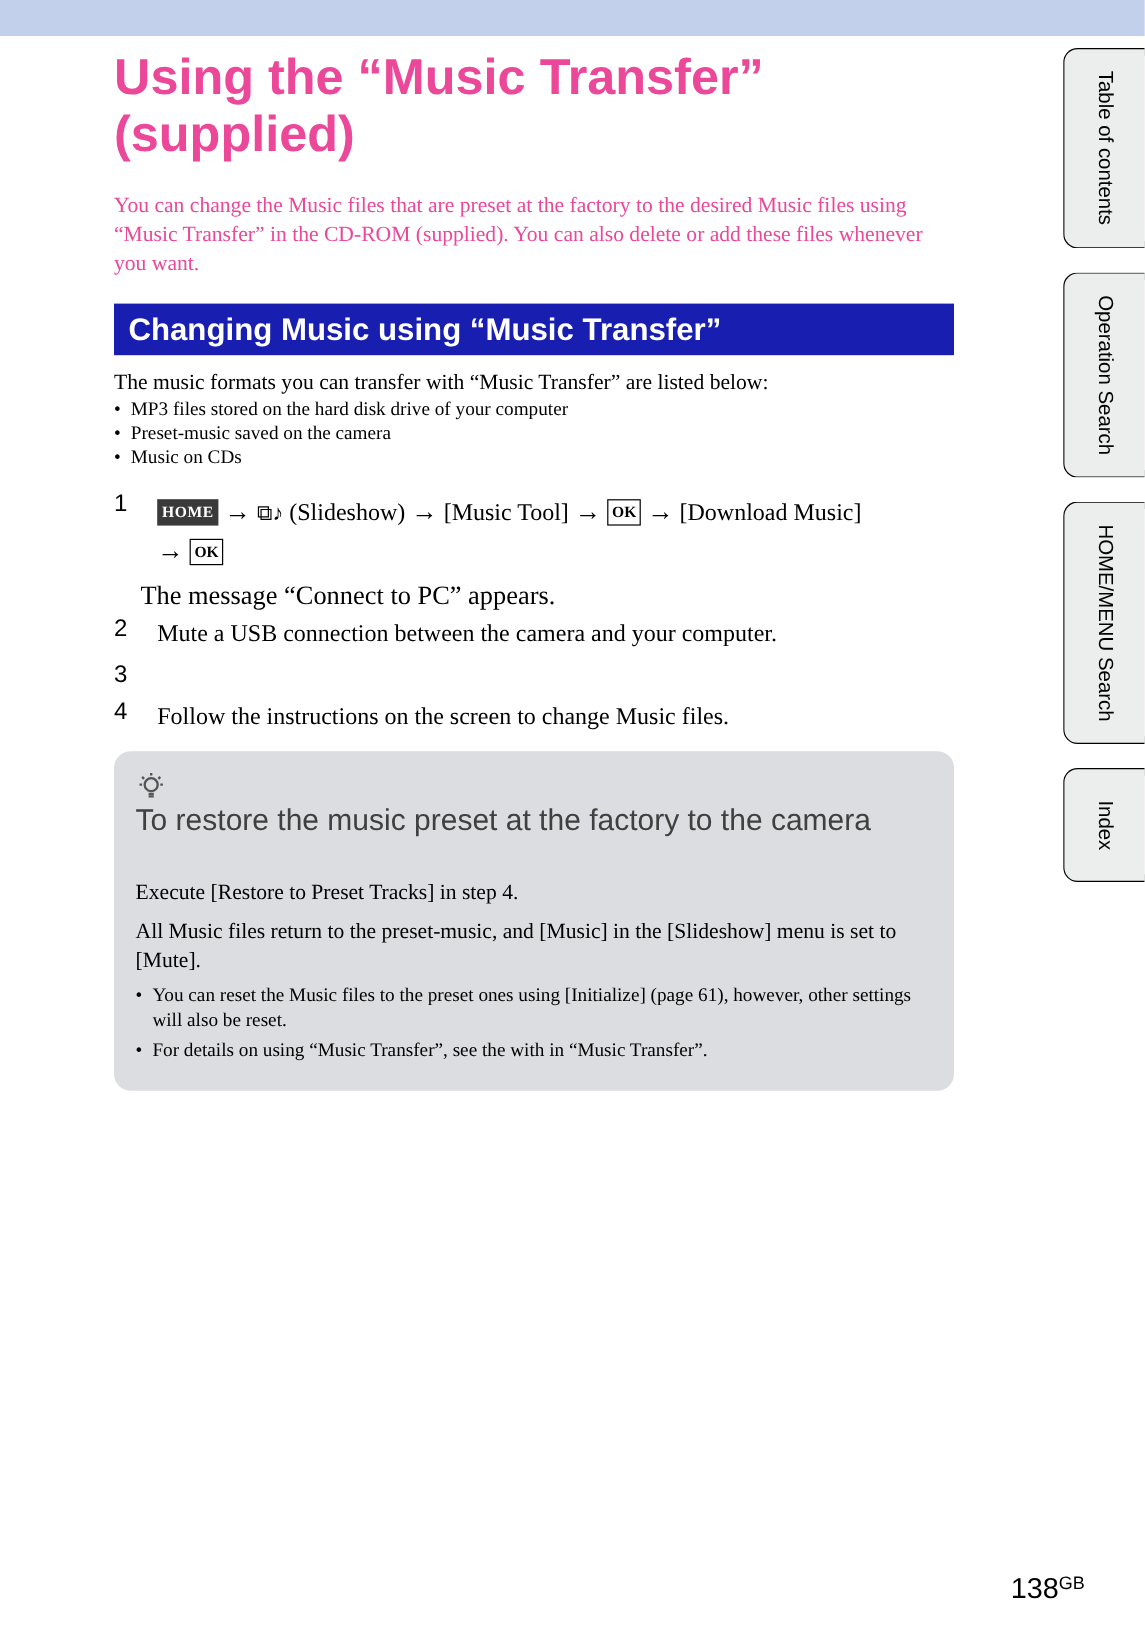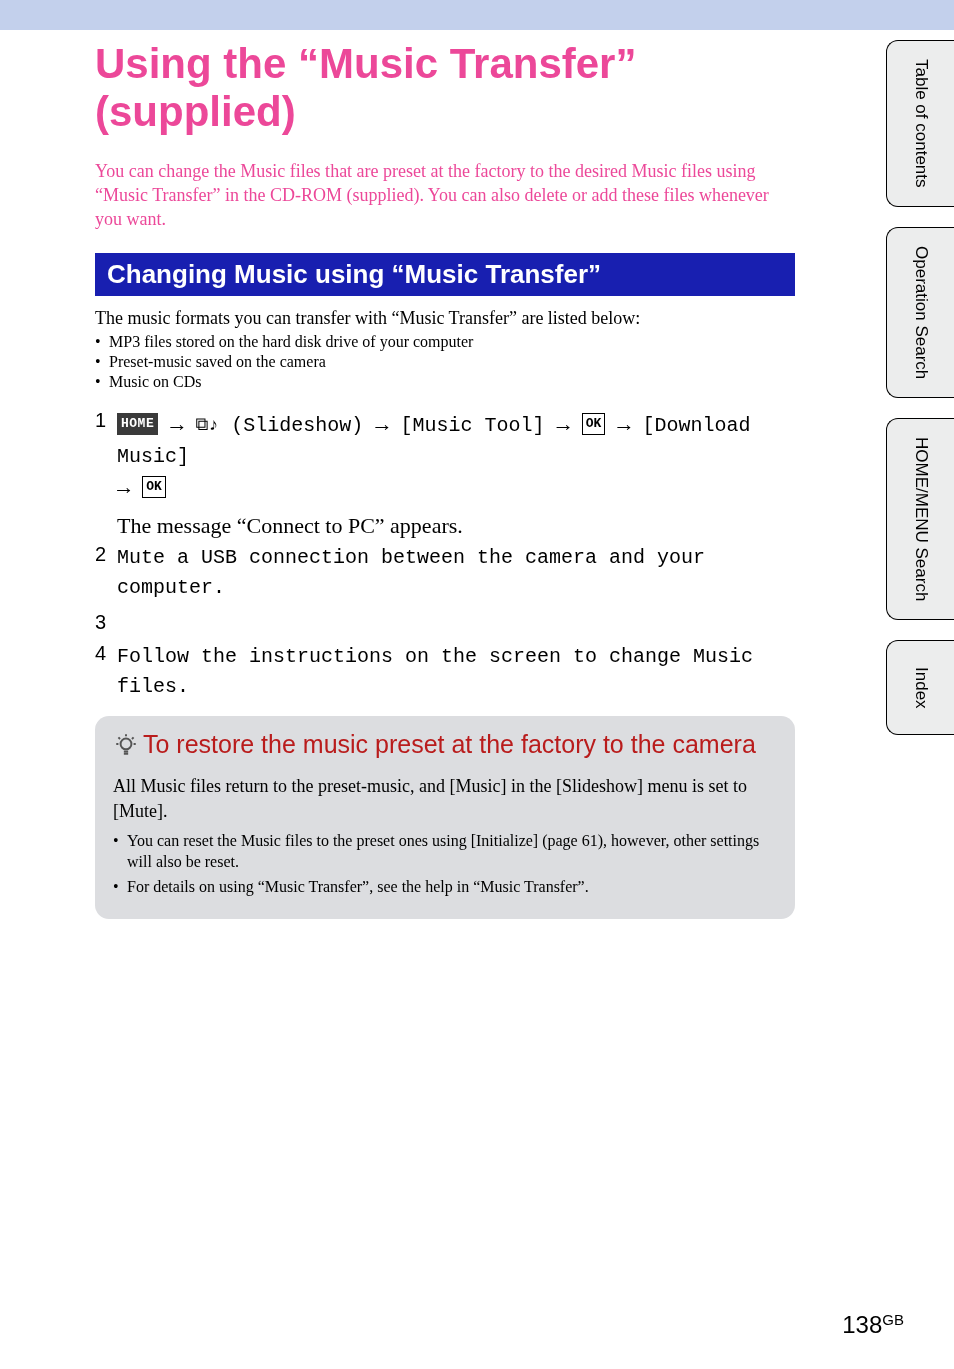--- a/index.html
+++ b/index.html
@@ -72,22 +72,23 @@
       align-items: flex-start;
     }
     .step-num {
       font-size: 20px;
       font-family: Arial, sans-serif;
       width: 22px;
       flex-shrink: 0;
     }
     .step-body {
       font-size: 20px;
-      font-family: Liberation Mono, monospace;
+      font-family: Liberation Serif, serif;
       line-height: 1.5;
+      margin-left: 14px;
     }
     .arrow {
       font-size: 22px;
     }
     .home-badge {
       display: inline-block;
       background: #3a3a3a;
       color: #fff;
       font-size: 13px;
       font-weight: bold;
@@ -122,25 +123,26 @@
       margin-bottom: 4px;
     }
     .tip-box {
       background: #dcdde0;
       border-radius: 14px;
       padding: 14px 18px 18px 18px;
       margin-top: 14px;
     }
     .tip-title {
       font-size: 25px;
-      color: #b91c1c;
-      font-family: Arial, sans-serif;
-      margin-bottom: 14px;
+      color: #404040;
+      font-family: Arial, sans-serif;
+      margin-bottom: 32px;
       display: flex;
       align-items: flex-start;
+      flex-direction: column;
     }
     .tip-icon {
       display: inline-block;
       margin-right: 4px;
       font-size: 26px;
       line-height: 1;
       position: relative;
       top: 2px;
     }
     .tip-title-text {
@@ -266,24 +268,25 @@
     <div class="tip-title">
       <span class="tip-icon">
         <svg width="26" height="26" viewBox="0 0 24 24" fill="none" stroke="#555" stroke-width="1.8">
           <circle cx="12" cy="11" r="5"></circle>
           <path d="M10 18h4M10 20h4"></path>
           <path d="M12 2v2M5 5l1.5 1.5M19 5l-1.5 1.5M3 11h2M19 11h2"></path>
         </svg>
       </span>
       <span class="tip-title-text">To restore the music preset at the factory to the camera</span>
     </div>
+    <p class="tip-body">Execute [Restore to Preset Tracks] in step 4.</p>
     <p class="tip-body">All Music files return to the preset-music, and [Music] in the [Slideshow] menu is set to [Mute].</p>
     <ul class="tip-bullets">
       <li>You can reset the Music files to the preset ones using [Initialize] (page 61), however, other settings will also be reset.</li>
-      <li>For details on using “Music Transfer”, see the help in “Music Transfer”.</li>
+      <li>For details on using “Music Transfer”, see the with in “Music Transfer”.</li>
     </ul>
   </div>
 
 </div>
 
 <div class="side-tabs">
   <div class="side-tab tall">Table of contents</div>
   <div class="side-tab tall">Operation Search</div>
   <div class="side-tab tall">HOME/MENU Search</div>
   <div class="side-tab short">Index</div>

